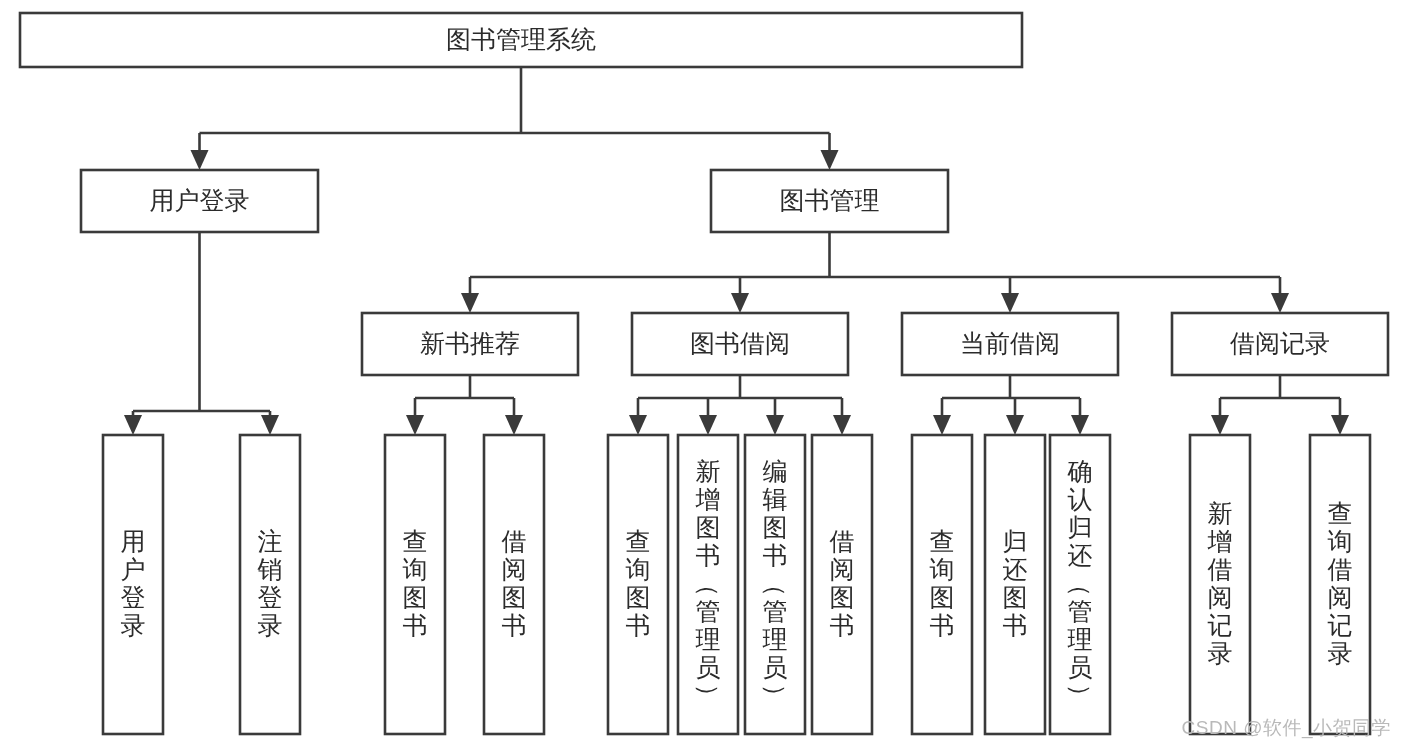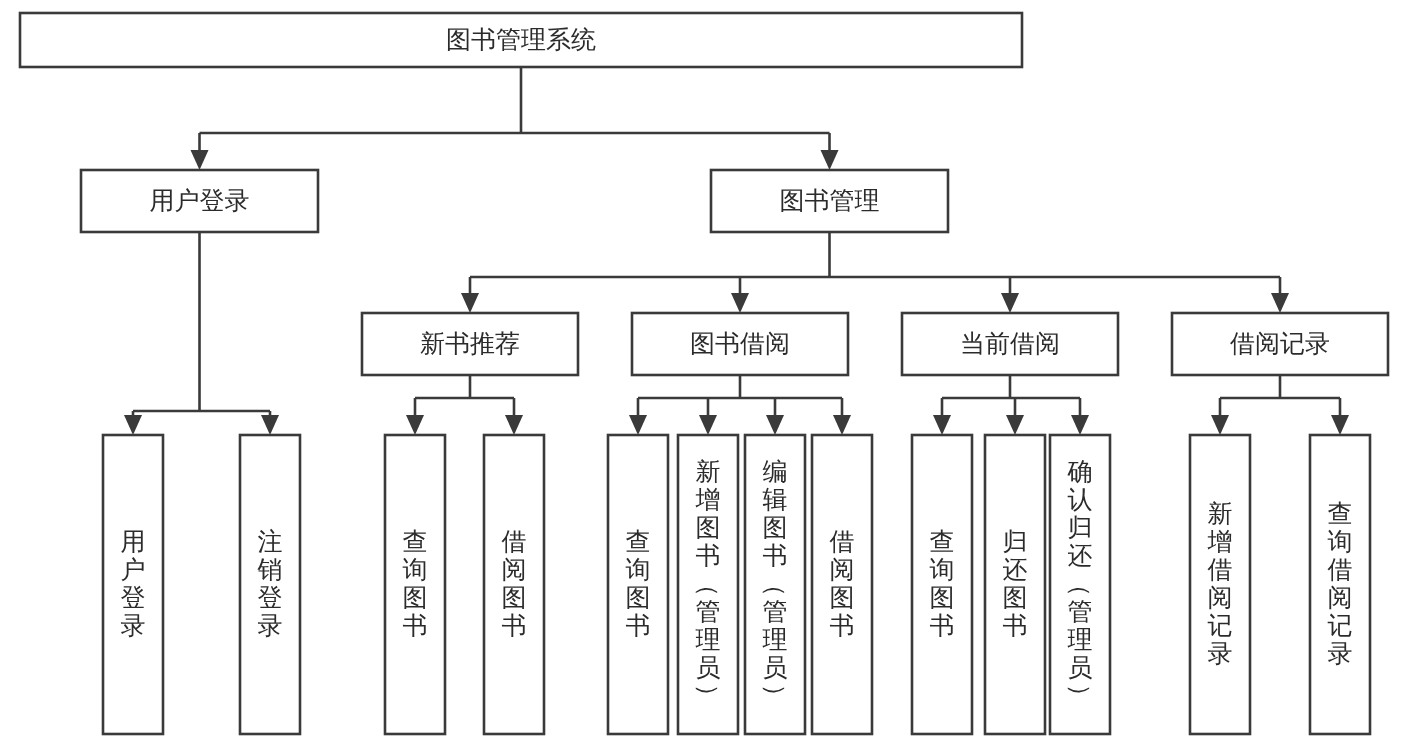--- a/index.html
+++ b/index.html
@@ -254,13 +254,14 @@
           <rect x="1310" y="435" width="60" height="299" class="node-box"></rect>
           <text x="1340" y="522.34" class="vert-label">查</text>
           <text x="1340" y="550.34" class="vert-label">询</text>
           <text x="1340" y="578.34" class="vert-label">借</text>
           <text x="1340" y="606.34" class="vert-label">阅</text>
           <text x="1340" y="634.34" class="vert-label">记</text>
           <text x="1340" y="662.34" class="vert-label">录</text>
         </g>
       </g>
   </svg>
+  <div class="watermark">CSDN @软件_小贺同学</div>
 </div>
 
 </body></html>

